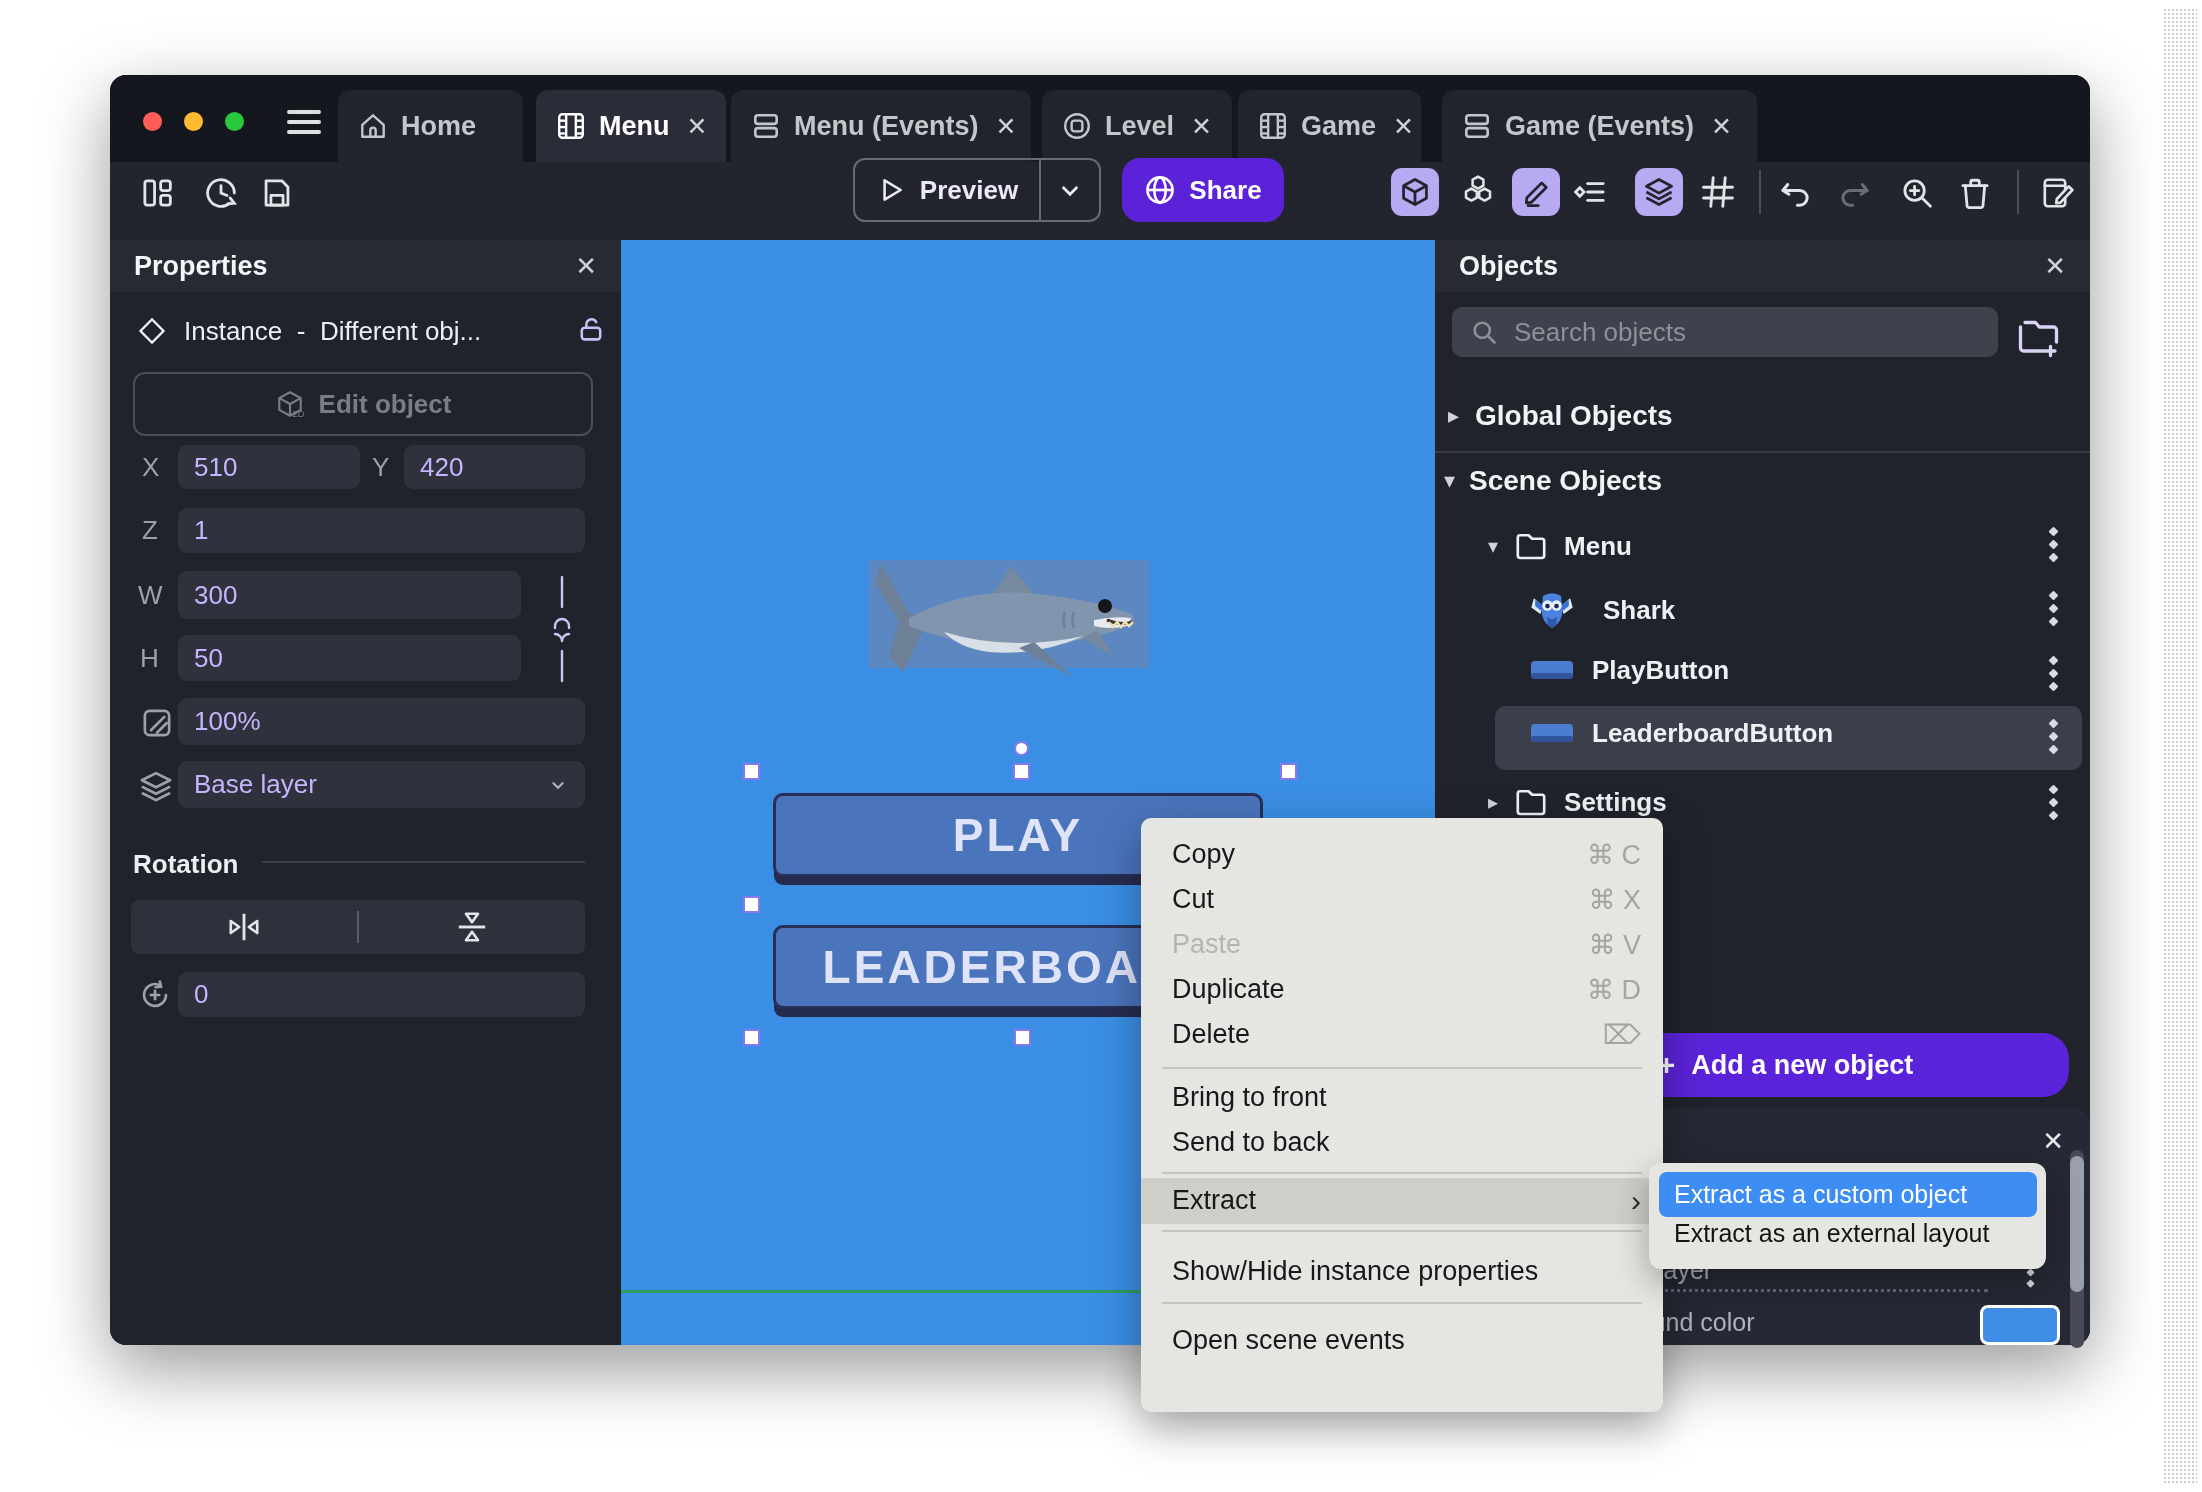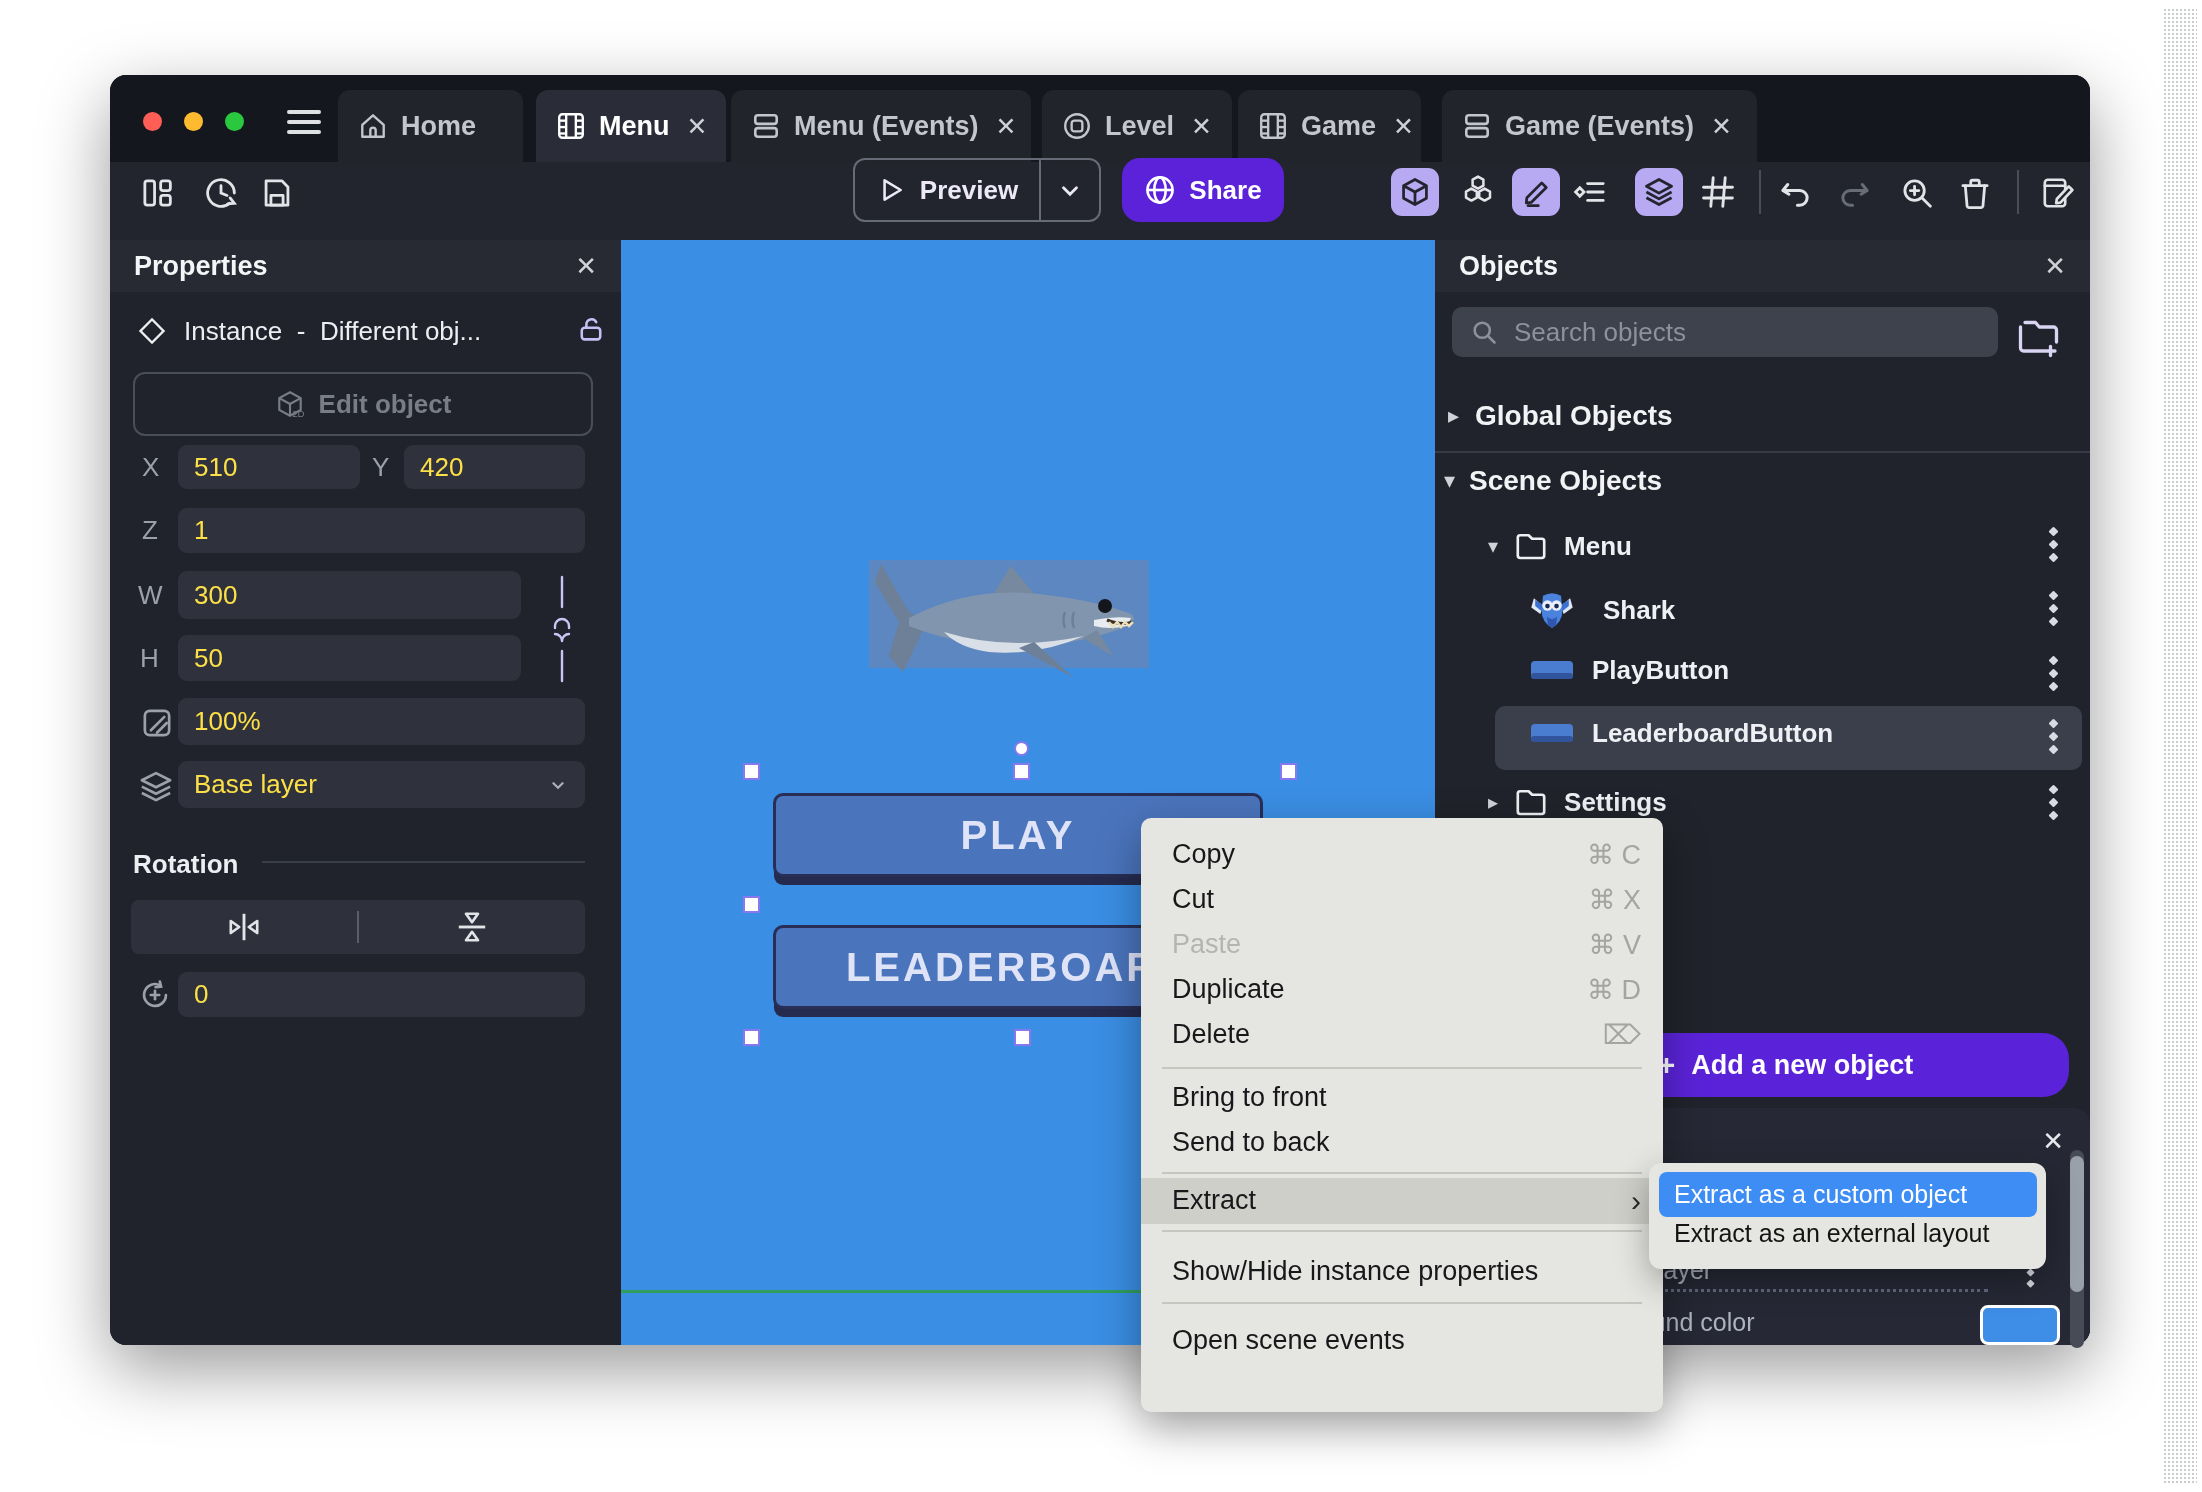--- a/index.html
+++ b/index.html
@@ -14,24 +14,24 @@
   .tab .lbl{font-size:27px;font-weight:600;color:#c4c6cc;white-space:nowrap;}
   .tab.active .lbl{color:#ffffff;font-weight:700;}
   .tab .x{font-size:25px;color:#cfd1d7;margin-left:4px;}
   .toolbar{left:110px;top:162px;width:1980px;height:78px;background:#23252e;}
   .icbtn{display:flex;align-items:center;justify-content:center;}
   .icbadge{width:48px;height:48px;border-radius:11px;background:#b7a9f2;display:flex;align-items:center;justify-content:center;}
   .panel{background:#20232b;}
   .phead{height:52px;background:#272a33;display:flex;align-items:center;justify-content:space-between;padding:0 24px;box-sizing:border-box;}
   .phead .t{font-size:27px;font-weight:700;color:#f4f5f7;}
   .phead .x{font-size:26px;color:#cfd1d6;}
-  .field{background:#2f323c;border-radius:9px;color:#fde047;font-size:26px;display:flex;align-items:center;padding:0 16px;box-sizing:border-box;}
+  .field{background:#2f323c;border-radius:9px;color:#c4b5fd;font-size:26px;display:flex;align-items:center;padding:0 16px;box-sizing:border-box;}
   .flabel{color:#9ba0aa;font-size:26px;display:flex;align-items:center;justify-content:center;}
   .canvas{left:621px;top:240px;width:814px;height:1105px;background:#3a8ee4;overflow:hidden;}
-  .gamebtn{border-radius:10px;background:#4a74bc;border:3px solid #282e55;box-shadow:0 9px 0 -1px #252b4e;color:#dfe3f7;font-weight:700;font-size:40px;letter-spacing:3px;display:flex;align-items:center;justify-content:center;box-sizing:border-box;}
+  .gamebtn{border-radius:10px;background:#4a74bc;border:3px solid #282e55;box-shadow:0 9px 0 -1px #252b4e;color:#dfe3f7;font-weight:700;font-size:46px;letter-spacing:3px;display:flex;align-items:center;justify-content:center;box-sizing:border-box;}
   .handle{width:17px;height:17px;background:#fff;border:2.5px solid #8678ee;box-sizing:border-box;}
   .treerow{display:flex;align-items:center;position:absolute;}
   .treelbl{font-size:26px;font-weight:600;color:#eef0f4;}
   .dots{display:flex;flex-direction:column;gap:6px;align-items:center;}
   .dots i{width:7px;height:7px;background:#d9dbe4;transform:rotate(45deg);border-radius:1px;}
   .ctxmenu{left:1141px;top:818px;width:522px;height:594px;background:#e5e5e1;border-radius:10px;box-shadow:0 16px 44px rgba(0,0,0,.35);z-index:50;}
   .mi{position:absolute;left:31px;right:22px;height:45px;display:flex;align-items:center;justify-content:space-between;}
   .mi .l{font-size:27px;color:#17181a;}
   .mi .s{font-size:27px;color:#a4a5a1;}
   .mi.dis .l{color:#b4b5b1;}

